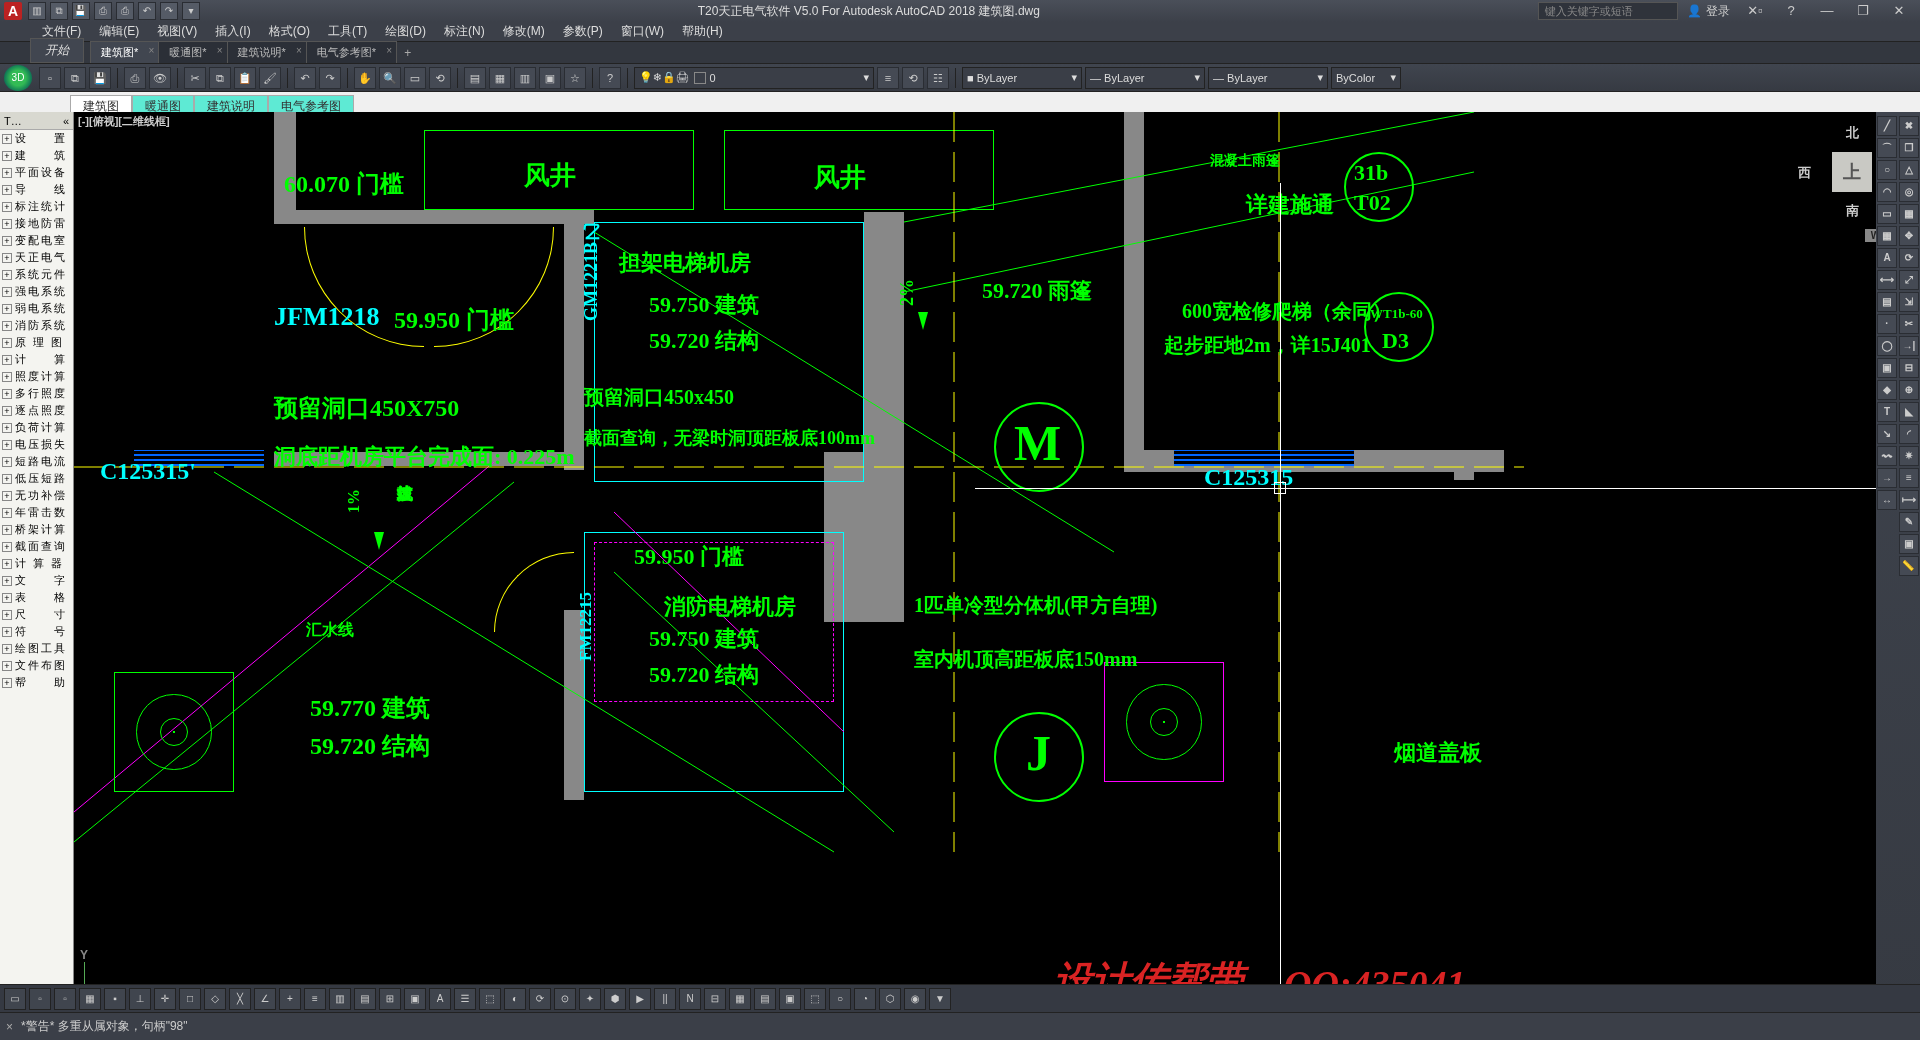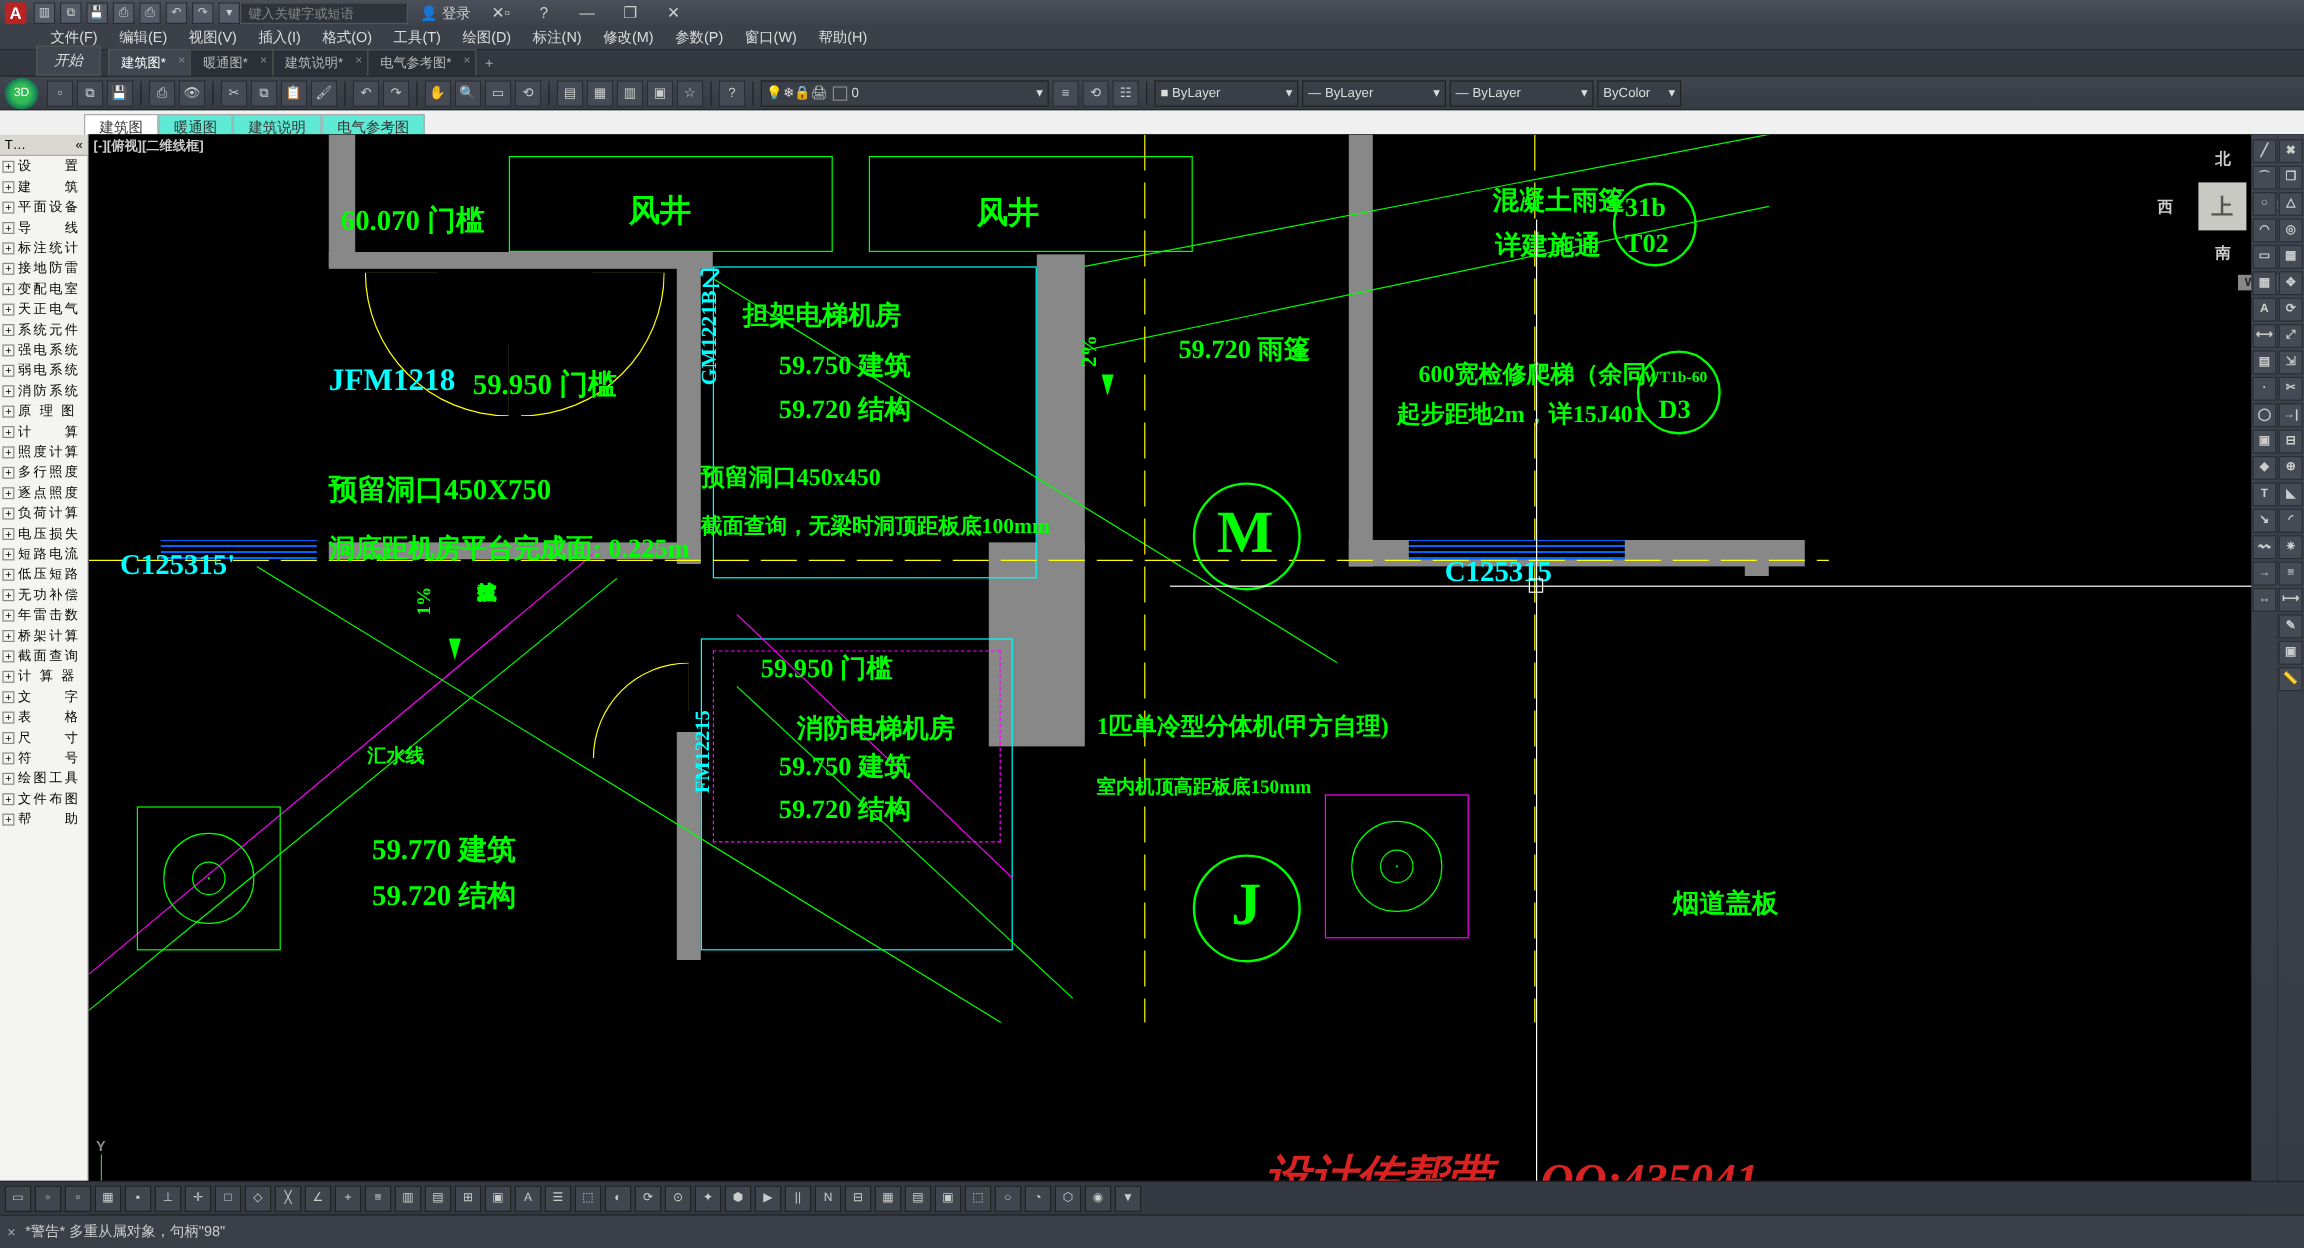--- a/index.html
+++ b/index.html
@@ -286,20 +286,21 @@
   <div class="qat">
     <div class="qbtn">▥</div>
     <div class="qbtn">⧉</div>
     <div class="qbtn">💾</div>
     <div class="qbtn">⎙</div>
     <div class="qbtn">⎙</div>
     <div class="qbtn">↶</div>
     <div class="qbtn">↷</div>
     <div class="qbtn">▾</div>
   </div>
+  <div class="title">T20天正电气软件 V5.0 For Autodesk AutoCAD 2018    建筑图.dwg</div>
   <div class="search">键入关键字或短语</div>
   <div style="margin-left:10px;color:#ccc">👤 <span>登录</span></div>
   <div class="wins">
     <div class="wb">✕▫</div>
     <div class="wb">?</div>
     <div class="wb">—</div>
     <div class="wb">❐</div>
     <div class="wb">✕</div>
   </div>
 </div>
@@ -599,21 +600,21 @@
       <div class="txt g" style="top:280px;left:200px;font-size:24px">预留洞口450X750</div>
       <div class="txt g" style="top:330px;left:200px;font-size:22px">洞底距机房平台完成面: 0.225m</div>
       <div class="txt g" style="top:136px;left:545px;font-size:22px">担架电梯机房</div>
       <div class="txt c" style="top:130px;left:505px;font-size:18px;writing-mode:vertical-rl;transform:rotate(180deg)">GM1221乙B</div>
       <div class="txt g" style="top:178px;left:575px;font-size:22px">59.750   建筑</div>
       <div class="txt g" style="top:214px;left:575px;font-size:22px">59.720   结构</div>
       <div class="txt g" style="top:272px;left:510px;font-size:20px">预留洞口450x450</div>
       <div class="txt g" style="top:314px;left:510px;font-size:18px">截面查询，无梁时洞顶距板底100mm</div>
       <div class="txt g" style="top:164px;left:908px;font-size:22px">59.720   雨篷</div>
       <div class="txt g" style="top:170px;left:820px;font-size:18px;transform:rotate(-90deg)">2%</div>
-      <div class="txt g" style="top:40px;left:1170px;font-size:22px">混凝土雨篷</div>
+      <div class="txt g" style="top:40px;left:1136px;font-size:14px">混凝土雨篷</div>
       <div class="txt g" style="top:78px;left:1172px;font-size:22px">详建施通</div>
       <div class="txt g" style="top:48px;left:1280px;font-size:22px">31b</div>
       <div class="txt g" style="top:78px;left:1280px;font-size:22px">T02</div>
       <div class="txt g" style="top:186px;left:1108px;font-size:20px">600宽检修爬梯（余同）</div>
       <div class="txt g" style="top:220px;left:1090px;font-size:20px">起步距地2m，详15J401</div>
       <div class="txt g" style="top:194px;left:1296px;font-size:13px">WT1b-60</div>
       <div class="txt g" style="top:216px;left:1308px;font-size:22px">D3</div>
       <div class="txt g" style="top:302px;left:940px;font-size:50px;font-family:serif">M</div>
       <div class="txt g" style="top:612px;left:952px;font-size:50px;font-family:serif">J</div>
       <div class="txt c" style="top:346px;left:26px;font-size:24px">C125315'</div>
@@ -622,21 +623,21 @@
       <div class="txt g" style="top:380px;left:268px;font-size:16px;transform:rotate(-90deg)">1%</div>
       <div class="txt g" style="top:360px;left:320px;font-size:16px;writing-mode:vertical-rl">建筑找坡</div>
       <div class="txt g" style="top:480px;left:590px;font-size:22px">消防电梯机房</div>
       <div class="txt c" style="top:480px;left:502px;font-size:17px;writing-mode:vertical-rl;transform:rotate(180deg)">FM12215</div>
       <div class="txt g" style="top:430px;left:560px;font-size:22px">59.950  门槛</div>
       <div class="txt g" style="top:512px;left:575px;font-size:22px">59.750   建筑</div>
       <div class="txt g" style="top:548px;left:575px;font-size:22px">59.720   结构</div>
       <div class="txt g" style="top:580px;left:236px;font-size:24px">59.770   建筑</div>
       <div class="txt g" style="top:618px;left:236px;font-size:24px">59.720   结构</div>
       <div class="txt g" style="top:480px;left:840px;font-size:20px">1匹单冷型分体机(甲方自理)</div>
-      <div class="txt g" style="top:534px;left:840px;font-size:16px">室内机顶高距板底150mm</div>
+      <div class="txt g" style="top:534px;left:840px;font-size:20px">室内机顶高距板底150mm</div>
       <div class="txt g" style="top:626px;left:1320px;font-size:22px">烟道盖板</div>
 
       <div style="position:absolute;bottom:10px;left:10px;color:#888;font-size:12px">
         <div style="position:relative;width:50px;height:50px">
           <div style="position:absolute;bottom:0;left:0;width:1px;height:40px;background:#5a5"></div>
           <div style="position:absolute;bottom:0;left:0;width:40px;height:1px;background:#a55"></div>
           <div style="position:absolute;top:-4px;left:-4px">Y</div>
           <div style="position:absolute;bottom:-4px;right:-2px">X</div>
         </div>
       </div>

